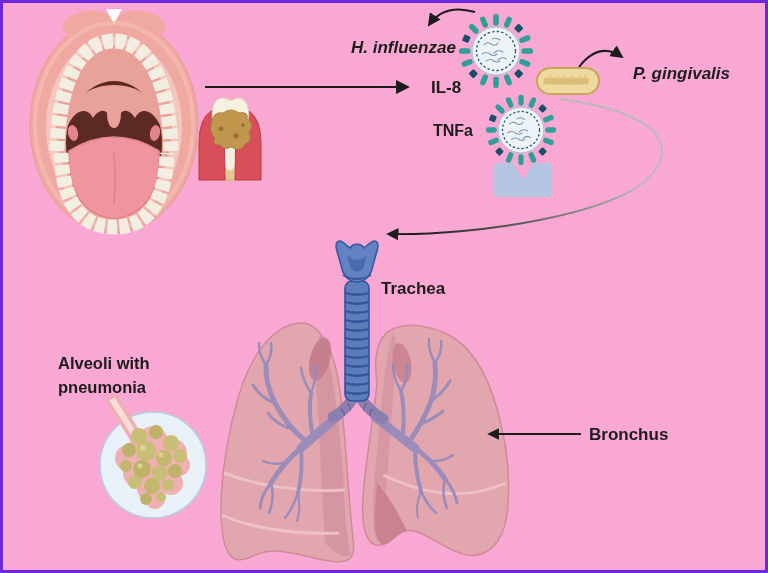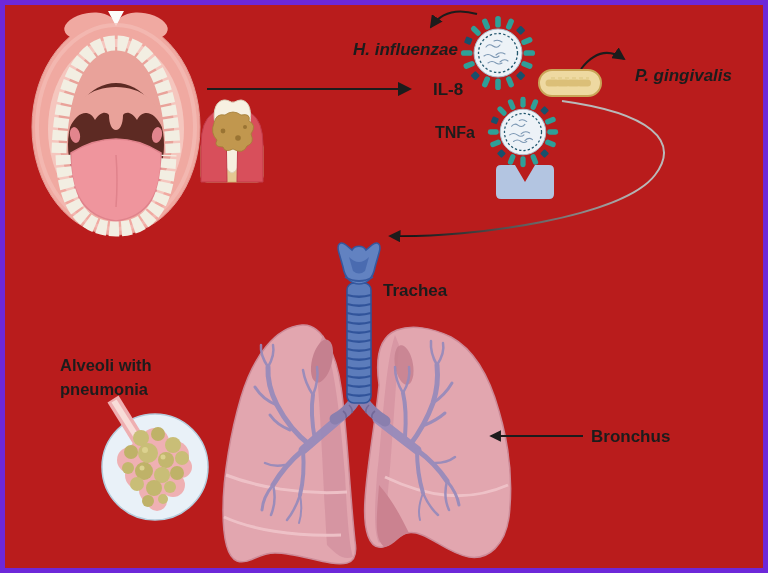--- a/index.html
+++ b/index.html
@@ -1,17 +1,17 @@
 <!DOCTYPE html>
 <html><head>
 <meta charset="utf-8">
 <style>
   html,body{margin:0;padding:0;background:#ffffff;}
-  .frame{position:relative;width:768px;height:573px;background:#b91c1c;overflow:hidden;
-         border:5px solid #6d28d9;box-sizing:border-box;}
+  .frame{position:relative;width:768px;height:573px;background:#f9a8d4;overflow:hidden;
+         border:3px solid #6d28d9;box-sizing:border-box;}
   svg{position:absolute;left:0;top:0;}
   .lbl{font-family:"Liberation Sans","DejaVu Sans",sans-serif;font-weight:700;fill:#1c1c1c;}
   .ital{font-style:italic;}
 </style>
 </head>
 <body>
 
 <div class="frame">
 <svg width="768" height="573" viewBox="0 0 768 573">
   <defs>

